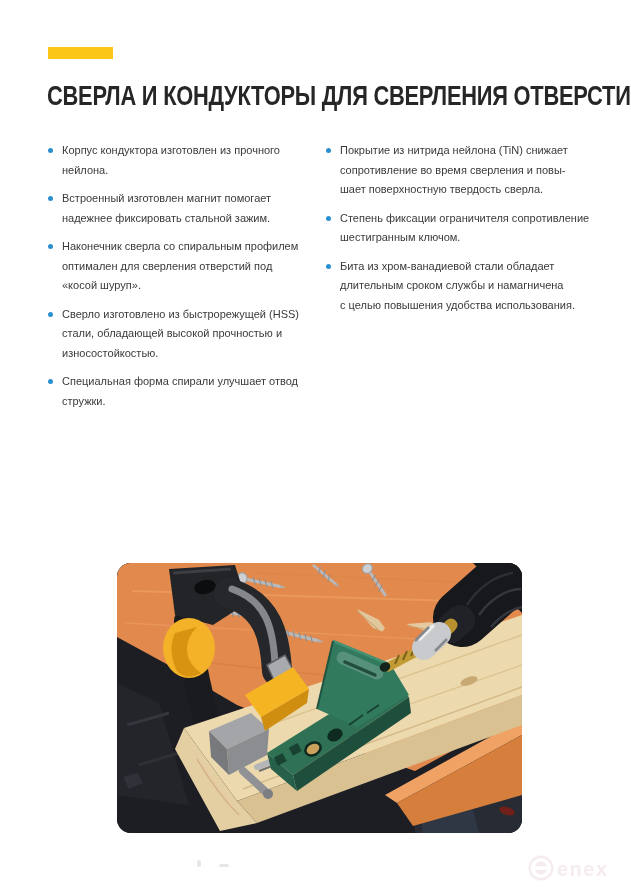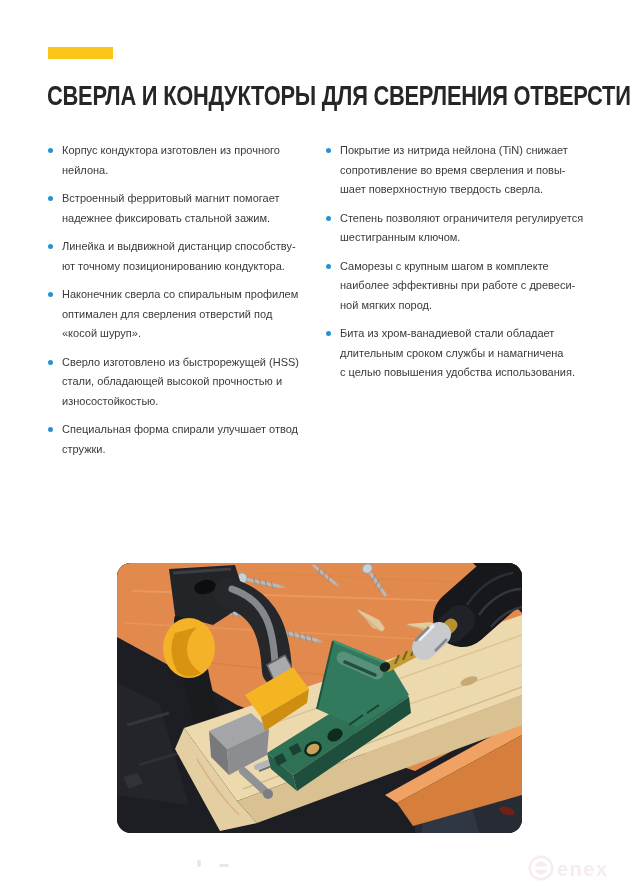--- a/index.html
+++ b/index.html
@@ -46,45 +46,40 @@
 <body>
 
 <div class="accent-bar"></div>
 
 <h1 class="page-title">СВЕРЛА И КОНДУКТОРЫ ДЛЯ СВЕРЛЕНИЯ ОТВЕРСТИЙ</h1>
 
 <div class="col col-left">
   <ul>
     <li>Корпус кондуктора изготовлен из прочного
 нейлона.</li>
-    <li>Встроенный ферритовый магнит помогает
+    <li>Встроенный изготовлен магнит помогает
 надежнее фиксировать стальной зажим.</li>
-    <li>Линейка и выдвижной дистанцир способству-
-ют точному позиционированию кондуктора.</li>
     <li>Наконечник сверла со спиральным профилем
 оптимален для сверления отверстий под
 «косой шуруп».</li>
     <li>Сверло изготовлено из быстрорежущей (HSS)
 стали, обладающей высокой прочностью и
 износостойкостью.</li>
     <li>Специальная форма спирали улучшает отвод
 стружки.</li>
   </ul>
 </div>
 
 <div class="col col-right">
   <ul>
     <li>Покрытие из нитрида нейлона (TiN) снижает
 сопротивление во время сверления и повы-
 шает поверхностную твердость сверла.</li>
-    <li>Степень позволяют ограничителя регулируется
+    <li>Степень фиксации ограничителя сопротивление
 шестигранным ключом.</li>
-    <li>Саморезы с крупным шагом в комплекте
-наиболее эффективны при работе с древеси-
-ной мягких пород.</li>
     <li>Бита из хром-ванадиевой стали обладает
 длительным сроком службы и намагничена
 с целью повышения удобства использования.</li>
   </ul>
 </div>
 
 <div class="photo">
   <svg width="405" height="270" viewBox="0 0 405 270" xmlns="http://www.w3.org/2000/svg">
 
     <rect x="0" y="0" width="405" height="270" fill="#1d1e24"></rect>

